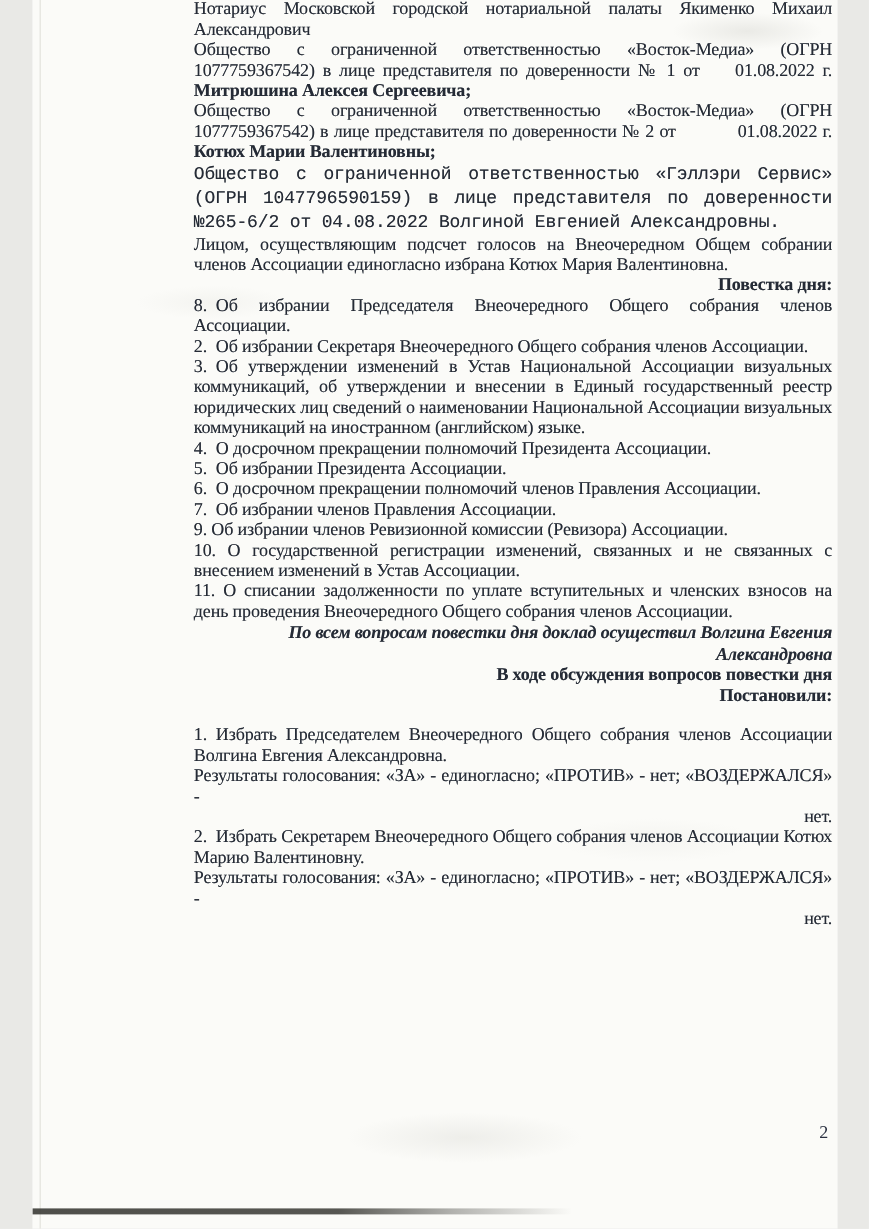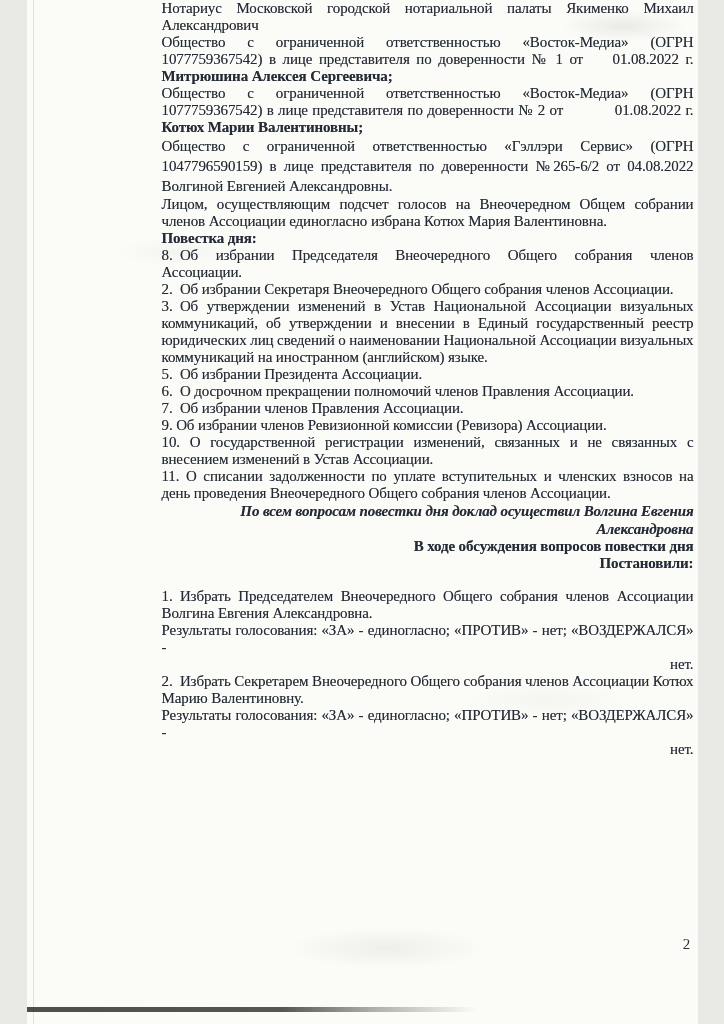--- a/index.html
+++ b/index.html
@@ -37,24 +37,24 @@
     position:absolute; left:135px; top:0; width:532px;
     font-size:15px; line-height:17px;
     letter-spacing:-0.12px;
     text-shadow:0 0 .5px rgba(37,43,54,.5);
   }
   .content p, .content h3, .content div { margin:0; padding:0; }
   .para { text-align:justify; }
   .p-notary   { margin-top:40px; }
   .p-party1   { margin-top:13px; }
   .p-party2   { margin-top:5px; }
-  .p-party3   { margin-top:31px; line-height:20px; }
+  .p-party3   { margin-top:31px; line-height:20px;font-family:Liberation Mono, monospace; }
   .p-teller   { margin-top:19px; }
   .semibold   { font-weight:bold; }
-  .agenda-title { margin-top:11px; font-weight:bold; text-align:left; font-size:15px; }
+  .agenda-title { margin-top:11px; font-weight:bold; text-align:right; font-size:15px; }
   .agenda     { margin-top:3px; }
   .agenda-item { text-align:justify; }
   .report     { margin-top:10px; line-height:18px; font-weight:bold; font-style:italic; }
   .center-page { text-align:right; padding-right:66px; }
   .discussion { margin-top:13px; font-weight:bold; }
   .resolved   { font-weight:bold; }
   .resolution-1 { margin-top:16px; }
   .resolution-2 { }
   .res-text   { text-align:justify; }
   .vote-line  { text-align:justify; text-align-last:justify; }
@@ -84,20 +84,21 @@
     <p class="para p-party3">Общество с ограниченной ответственностью «Гэллэри Сервис» (ОГРН 1047796590159) в лице представителя по доверенности №265-6/2 от 04.08.2022 Волгиной Евгенией Александровны.</p>
 
     <p class="para p-teller">Лицом, осуществляющим подсчет голосов на Внеочередном Общем собрании членов Ассоциации единогласно избрана Котюх Мария Валентиновна.</p>
 
     <h3 class="agenda-title">Повестка дня:</h3>
 
     <div class="agenda">
       <div class="agenda-item">8. Об избрании Председателя Внеочередного Общего собрания членов Ассоциации.</div>
       <div class="agenda-item">2. Об избрании Секретаря Внеочередного Общего собрания членов Ассоциации.</div>
       <div class="agenda-item">3. Об утверждении изменений в Устав Национальной Ассоциации визуальных коммуникаций, об утверждении и внесении в Единый государственный реестр юридических лиц сведений о наименовании Национальной Ассоциации визуальных коммуникаций на иностранном (английском) языке.</div>
+      <div class="agenda-item">4. О досрочном прекращении полномочий Президента Ассоциации.</div>
       <div class="agenda-item">5. Об избрании Президента Ассоциации.</div>
       <div class="agenda-item">6. О досрочном прекращении полномочий членов Правления Ассоциации.</div>
       <div class="agenda-item">7. Об избрании членов Правления Ассоциации.</div>
       <div class="agenda-item">9. Об избрании членов Ревизионной комиссии (Ревизора) Ассоциации.</div>
       <div class="agenda-item">10. О государственной регистрации изменений, связанных и не связанных с внесением изменений в Устав Ассоциации.</div>
       <div class="agenda-item">11. О списании задолженности по уплате вступительных и членских взносов на день проведения Внеочередного Общего собрания членов Ассоциации.</div>
     </div>
 
     <div class="report">
       <div class="center-page">По всем вопросам повестки дня доклад осуществил Волгина Евгения</div>

